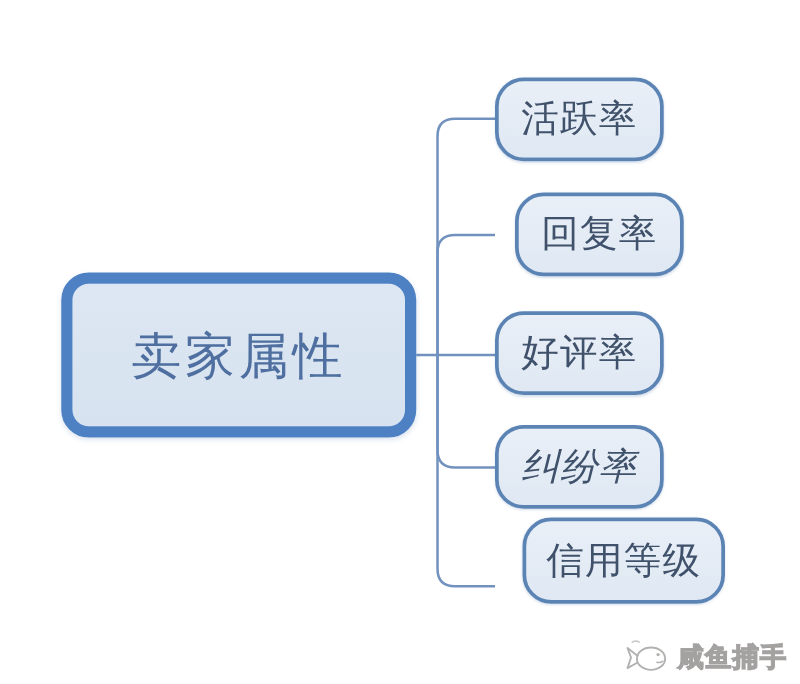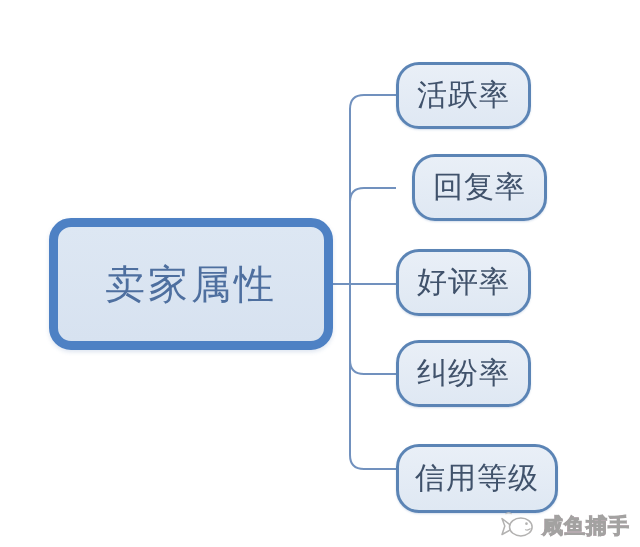--- a/index.html
+++ b/index.html
@@ -52,22 +52,22 @@
   }
   .child-label {
     font-size: 30px;
     letter-spacing: 1px;
     color: #40526b;
     white-space: nowrap;
   }
   .child-1 { top: 62px; }
   .child-2 { top: 154px; margin-left: 16px; }
   .child-3 { top: 249px; }
-  .child-4 { top: 340px; }
-  .child-5 { top: 444px; width: 162px; height: 69px; }
+  .child-4 { top: 340px; font-style: italic; }
+  .child-5 { top: 414px; width: 162px; height: 69px; margin-left: 22px; }
   .watermark {
     position: absolute;
     right: 10px; bottom: 5px;
     display: flex;
     align-items: center;
     gap: 5px;
   }
   .watermark-text {
     font-size: 21px;
     font-weight: 700;

